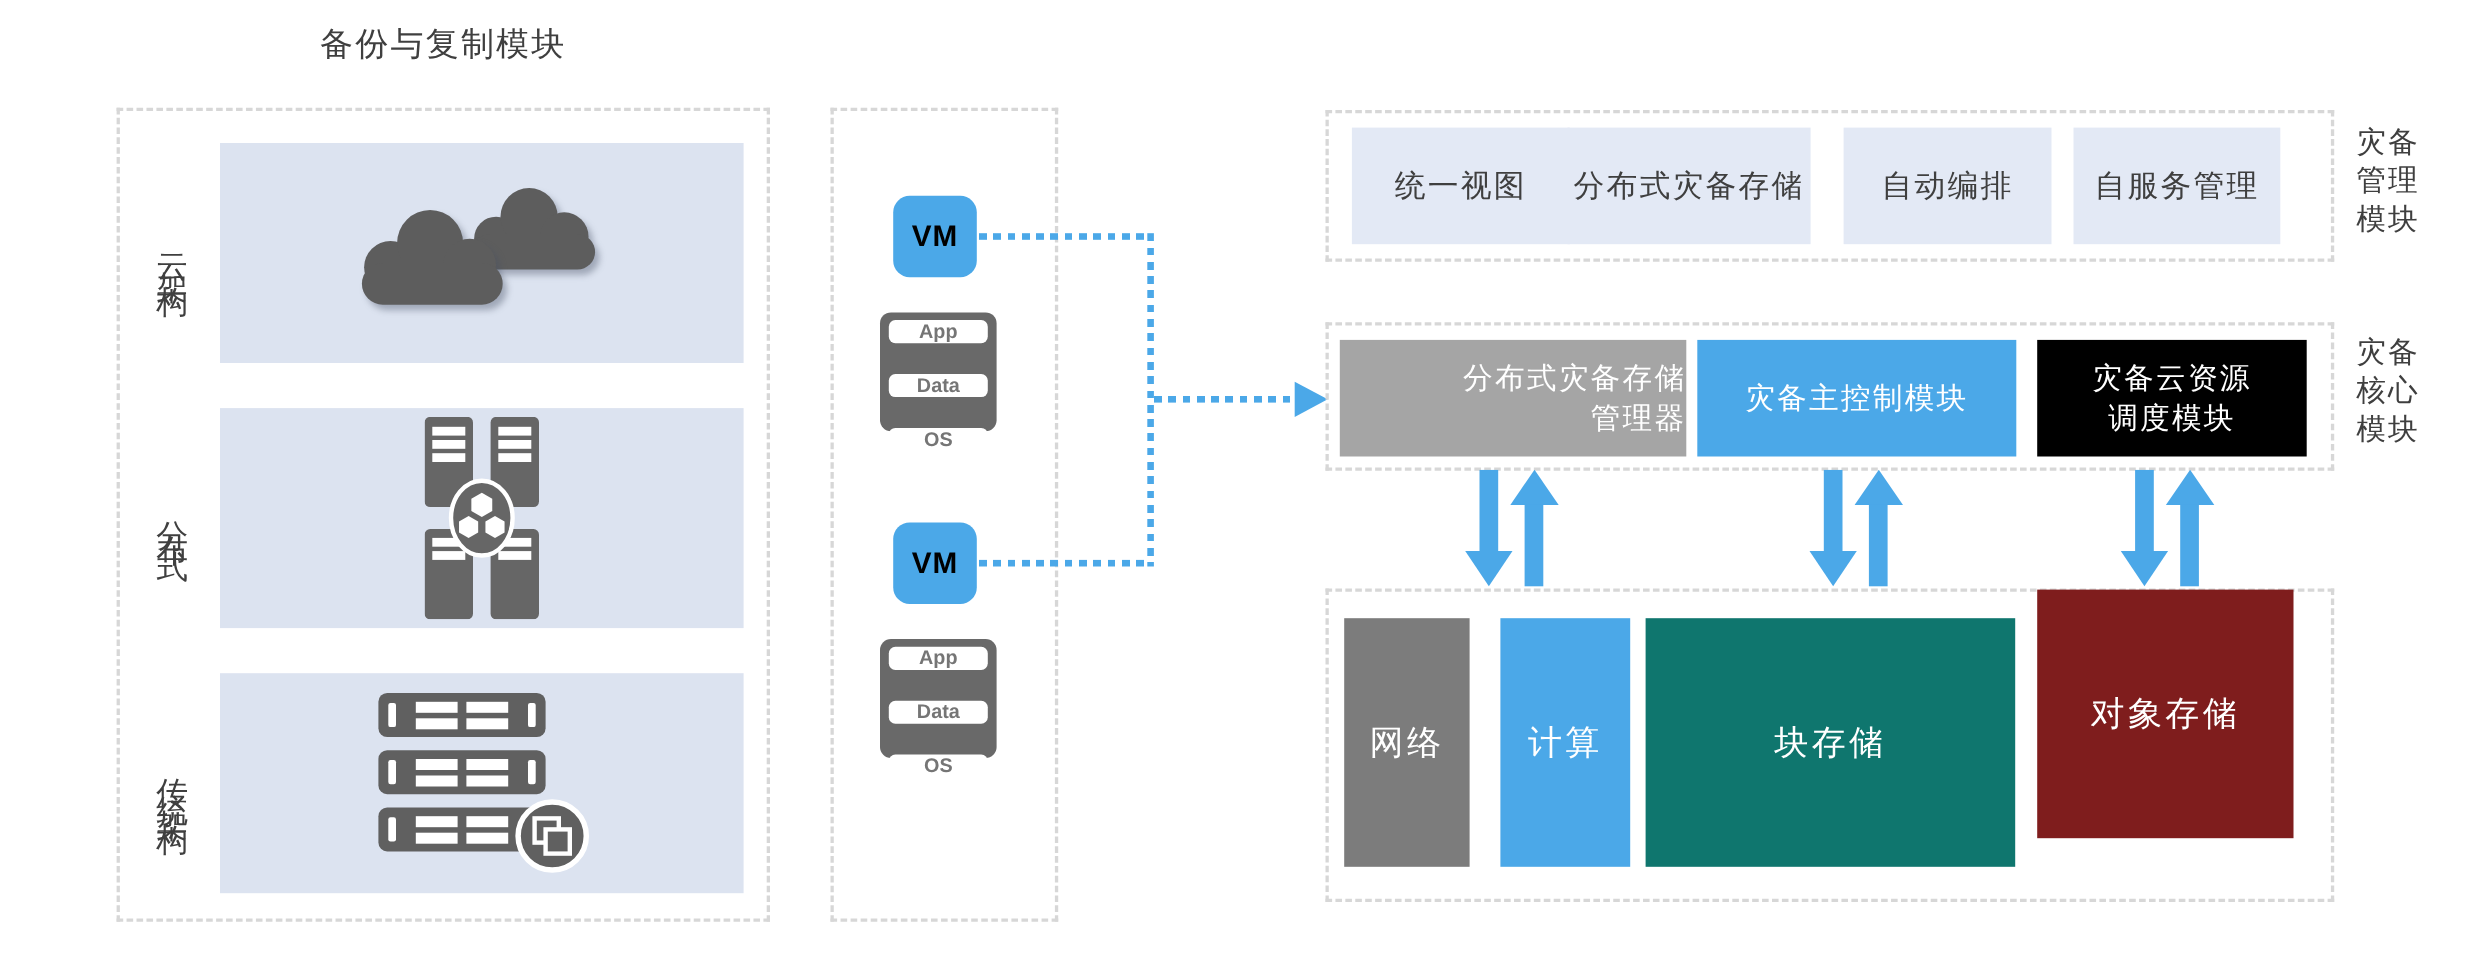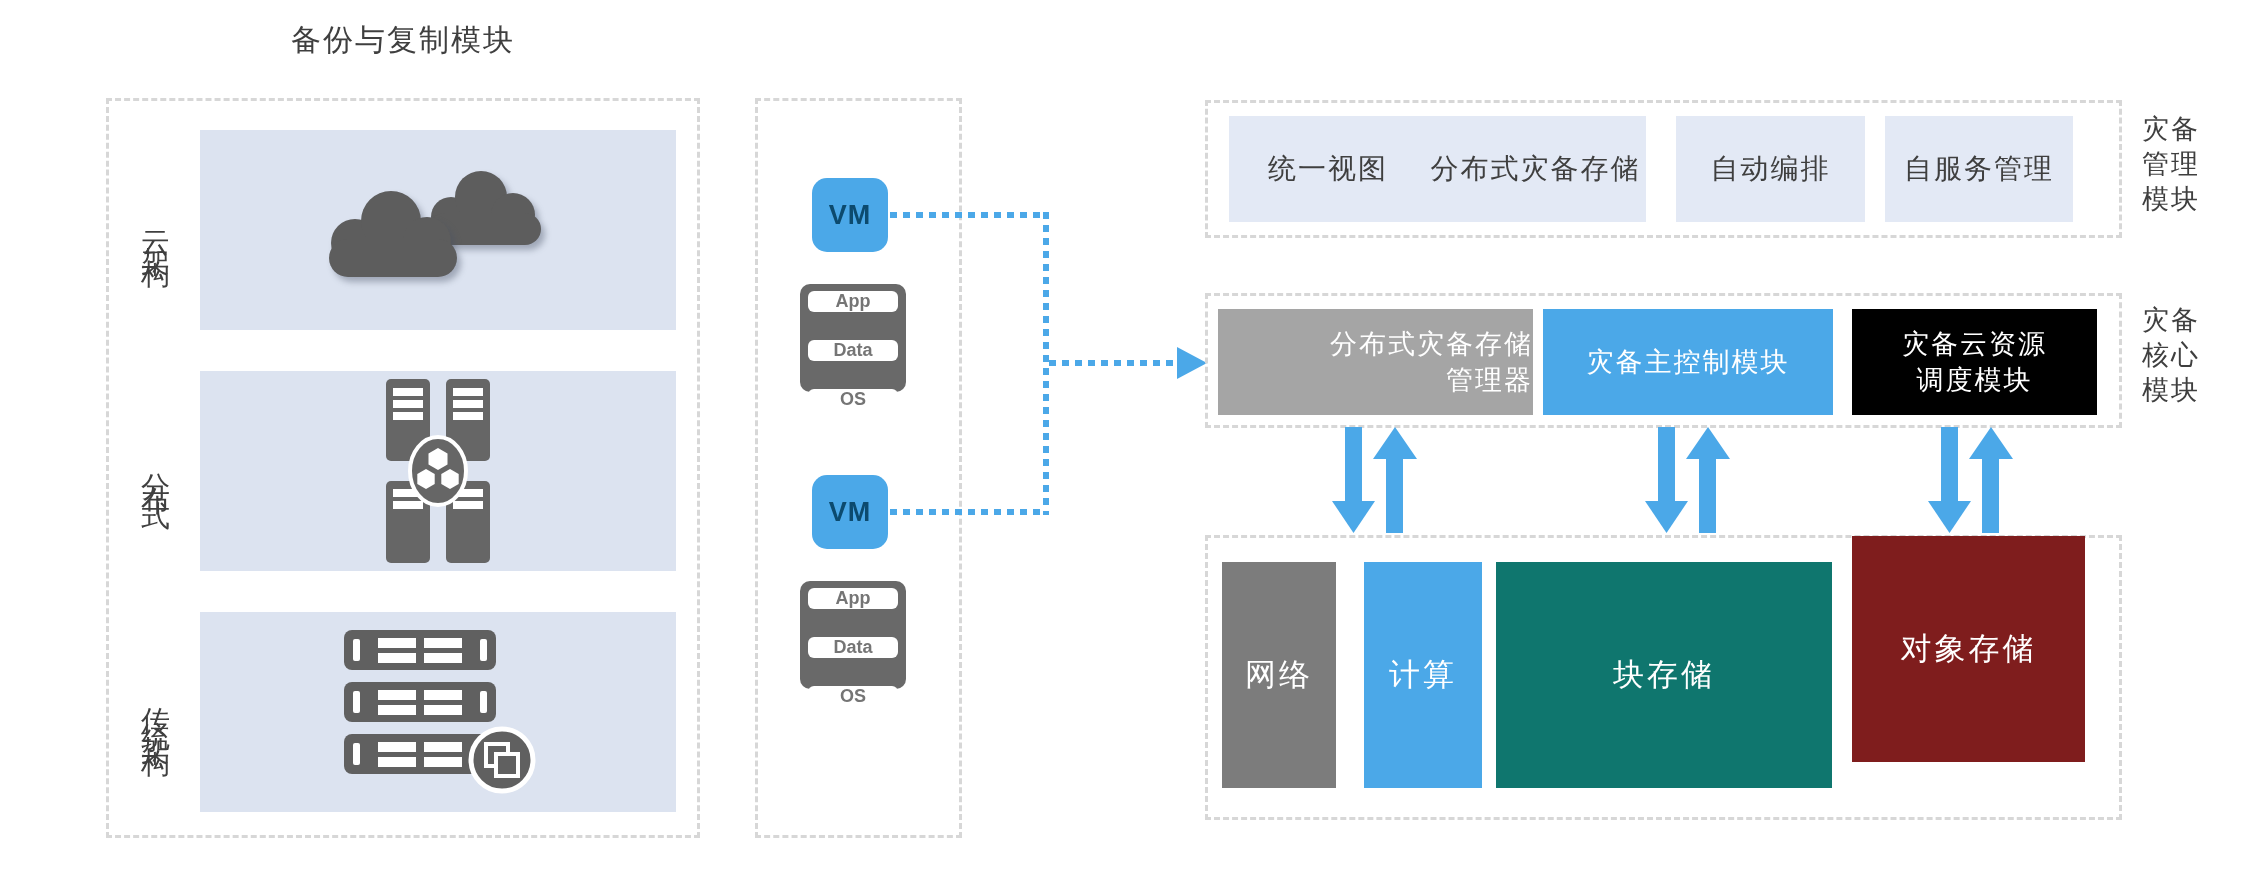--- a/index.html
+++ b/index.html
@@ -3,21 +3,21 @@
 <meta charset="utf-8">
 <style>
   html,body{margin:0;padding:0;background:#ffffff;}
   body{font-family:"Liberation Sans","DejaVu Sans",sans-serif;}
   #canvas{position:relative;width:2260px;height:872px;background:#ffffff;overflow:hidden;}
   .section-title{position:absolute;text-align:center;font-size:30px;color:#3F3F3F;letter-spacing:2px;}
   .dashed-box{position:absolute;border:3px dashed #D7D7D7;box-sizing:border-box;}
   .panel{position:absolute;background:#DCE3F0;display:flex;align-items:center;justify-content:center;}
   .v-label-zone{position:absolute;display:flex;align-items:center;justify-content:center;}
   .v-label{writing-mode:vertical-rl;text-orientation:upright;letter-spacing:14px;font-size:29px;color:#3F3F3F;}
-  .vm{position:absolute;width:76px;height:74px;border-radius:15px;background:#4BA8E8;color:#0c4a6e;
+  .vm{position:absolute;width:76px;height:74px;border-radius:15px;background:#4BA8E8;color:#000000;
       font-size:27px;font-weight:bold;display:flex;align-items:center;justify-content:center;letter-spacing:1px;}
   .stack{position:absolute;width:106px;height:108px;background:#696969;border-radius:10px;box-sizing:border-box;
          padding:7px 8px;display:flex;flex-direction:column;justify-content:space-between;gap:28px;}
   .stack-row{height:28px;background:#ffffff;border-radius:6px;display:flex;align-items:center;justify-content:center;
              font-size:18px;font-weight:bold;color:#757575;}
   .dot-h{position:absolute;height:6px;background-image:repeating-linear-gradient(90deg,#4BA8E8 0 7px,transparent 7px 13px);}
   .dot-v{position:absolute;width:6px;background-image:repeating-linear-gradient(180deg,#4BA8E8 0 7px,transparent 7px 13px);}
   .arrow-head{position:absolute;width:0;height:0;border-top:16px solid transparent;border-bottom:16px solid transparent;
               border-left:30px solid #4BA8E8;}
   .chip{position:absolute;height:106px;background:#E3E9F5;display:flex;align-items:center;justify-content:center;

